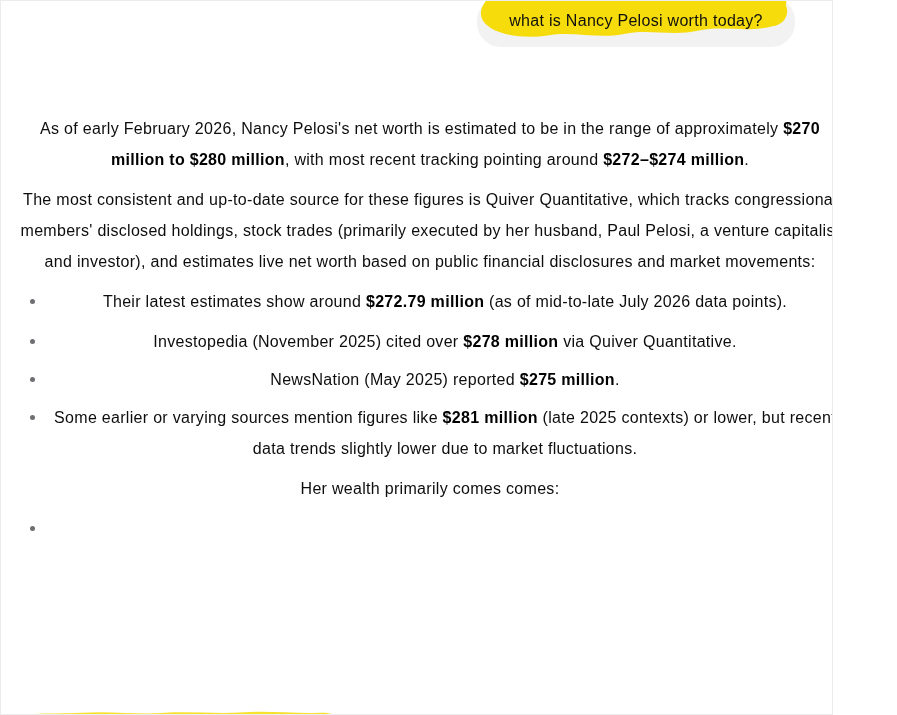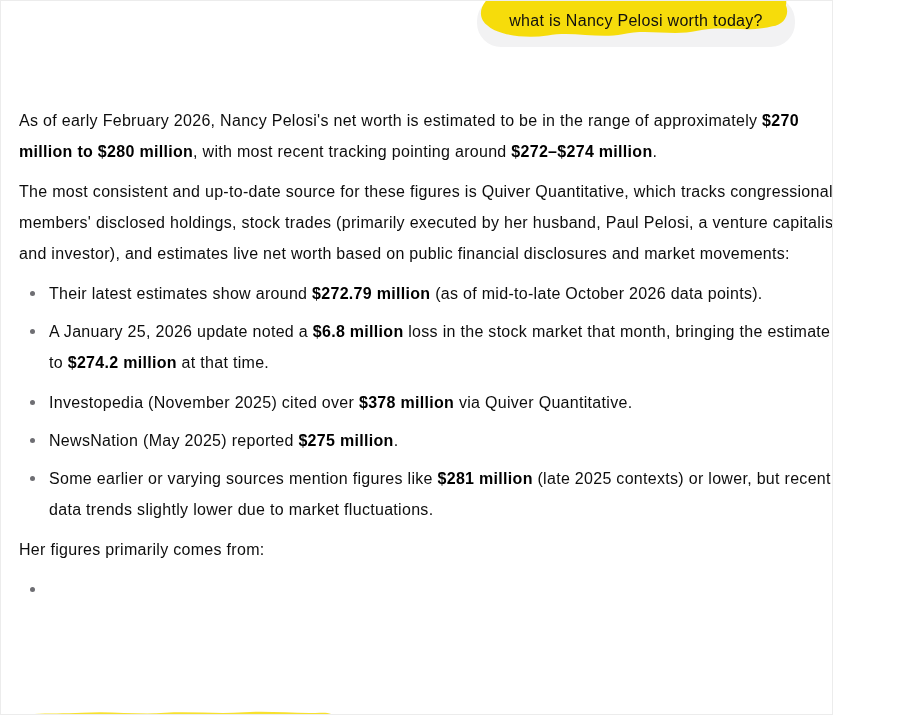--- a/index.html
+++ b/index.html
@@ -36,22 +36,23 @@
     z-index:2;
     left:0; right:0; top:13px;
     text-align:center;
     color:#101010;
     line-height:22px;
     white-space:nowrap;
   }
   
   .content {
     position:absolute;
-    left:18px; top:104px;
+    left:18px; top:112px;
     width:822px;
+    text-align:center;
   }
   .content p { margin:0 0 9px 0; }
   .content ul { margin:0 0 9px 0; list-style:none; }
   .content li { position:relative; padding-left:30px; margin-bottom:7px; }
   .dot {
     position:absolute;
     left:11px; top:13px;
     width:5px; height:5px;
     border-radius:50%;
     background:#6e6e73;
@@ -97,29 +98,28 @@
   <div class="content">
 
     <svg class="answer-marker" viewBox="0 0 300 48" preserveAspectRatio="none" aria-hidden="true">
       <path class="marker-fill" d="M10 14 C22 5 44 10 66 7 C92 3 116 11 142 7 C166 4 190 10 214 6 C238 3 262 9 284 7 C293 6 299 12 297 19 C301 27 295 36 284 37 C260 43 236 36 212 41 C188 46 164 39 140 44 C116 48 92 41 68 45 C44 48 20 44 11 37 C1 31 2 21 10 14 Z"></path>
     </svg>
     <div class="answer-marker-tail"></div>
 
     <p><span>As of early February 2026, Nancy Pelosi's net worth is estimated to be in the range of approximately </span><span class="seg-bold hl-span">$270 million to $280 million</span><span>, with most recent tracking pointing around </span><span class="seg-bold">$272–$274 million</span><span>.</span></p>
     <p><span>The most consistent and up-to-date source for these figures is Quiver Quantitative, which tracks congressional members' disclosed holdings, stock trades (primarily executed by her husband, Paul Pelosi, a venture capitalist and investor), and estimates live net worth based on public financial disclosures and market movements:</span></p>
     <ul>
-        <li><span class="dot"></span><span>Their latest estimates show around </span><span class="seg-bold">$272.79 million</span><span> (as of mid-to-late October 2026 data points).</span></li>
-        <li><span class="dot"></span><span>A January 25, 2026 update noted a </span><span class="seg-bold">$6.8 million</span><span> loss in the stock market that month, bringing the estimate to </span><span class="seg-bold">$274.2 million</span><span> at that time.</span></li>
+        <li><span class="dot"></span><span>Their latest estimates show around </span><span class="seg-bold">$272.79 million</span><span> (as of mid-to-late July 2026 data points).</span></li>
       </ul>
     <ul>
-        <li><span class="dot"></span><span>Investopedia (November 2025) cited over </span><span class="seg-bold">$378 million</span><span> via Quiver Quantitative.</span></li>
+        <li><span class="dot"></span><span>Investopedia (November 2025) cited over </span><span class="seg-bold">$278 million</span><span> via Quiver Quantitative.</span></li>
         <li><span class="dot"></span><span>NewsNation (May 2025) reported </span><span class="seg-bold">$275 million</span><span>.</span></li>
         <li><span class="dot"></span><span>Some earlier or varying sources mention figures like </span><span class="seg-bold">$281 million</span><span> (late 2025 contexts) or lower, but recent data trends slightly lower due to market fluctuations.</span></li>
       </ul>
-    <p><span>Her figures primarily comes from:</span></p>
+    <p><span>Her wealth primarily comes comes:</span></p>
     <ul>
         <li><span class="dot"></span></li>
       </ul>
   </div>
 
   <svg class="bottom-marker" viewBox="0 0 300 48" preserveAspectRatio="none" aria-hidden="true">
     <path class="marker-fill" d="M10 14 C22 5 44 10 66 7 C92 3 116 11 142 7 C166 4 190 10 214 6 C238 3 262 9 284 7 C293 6 299 12 297 19 C301 27 295 36 284 37 C260 43 236 36 212 41 C188 46 164 39 140 44 C116 48 92 41 68 45 C44 48 20 44 11 37 C1 31 2 21 10 14 Z"></path>
   </svg>
 
 </div>

